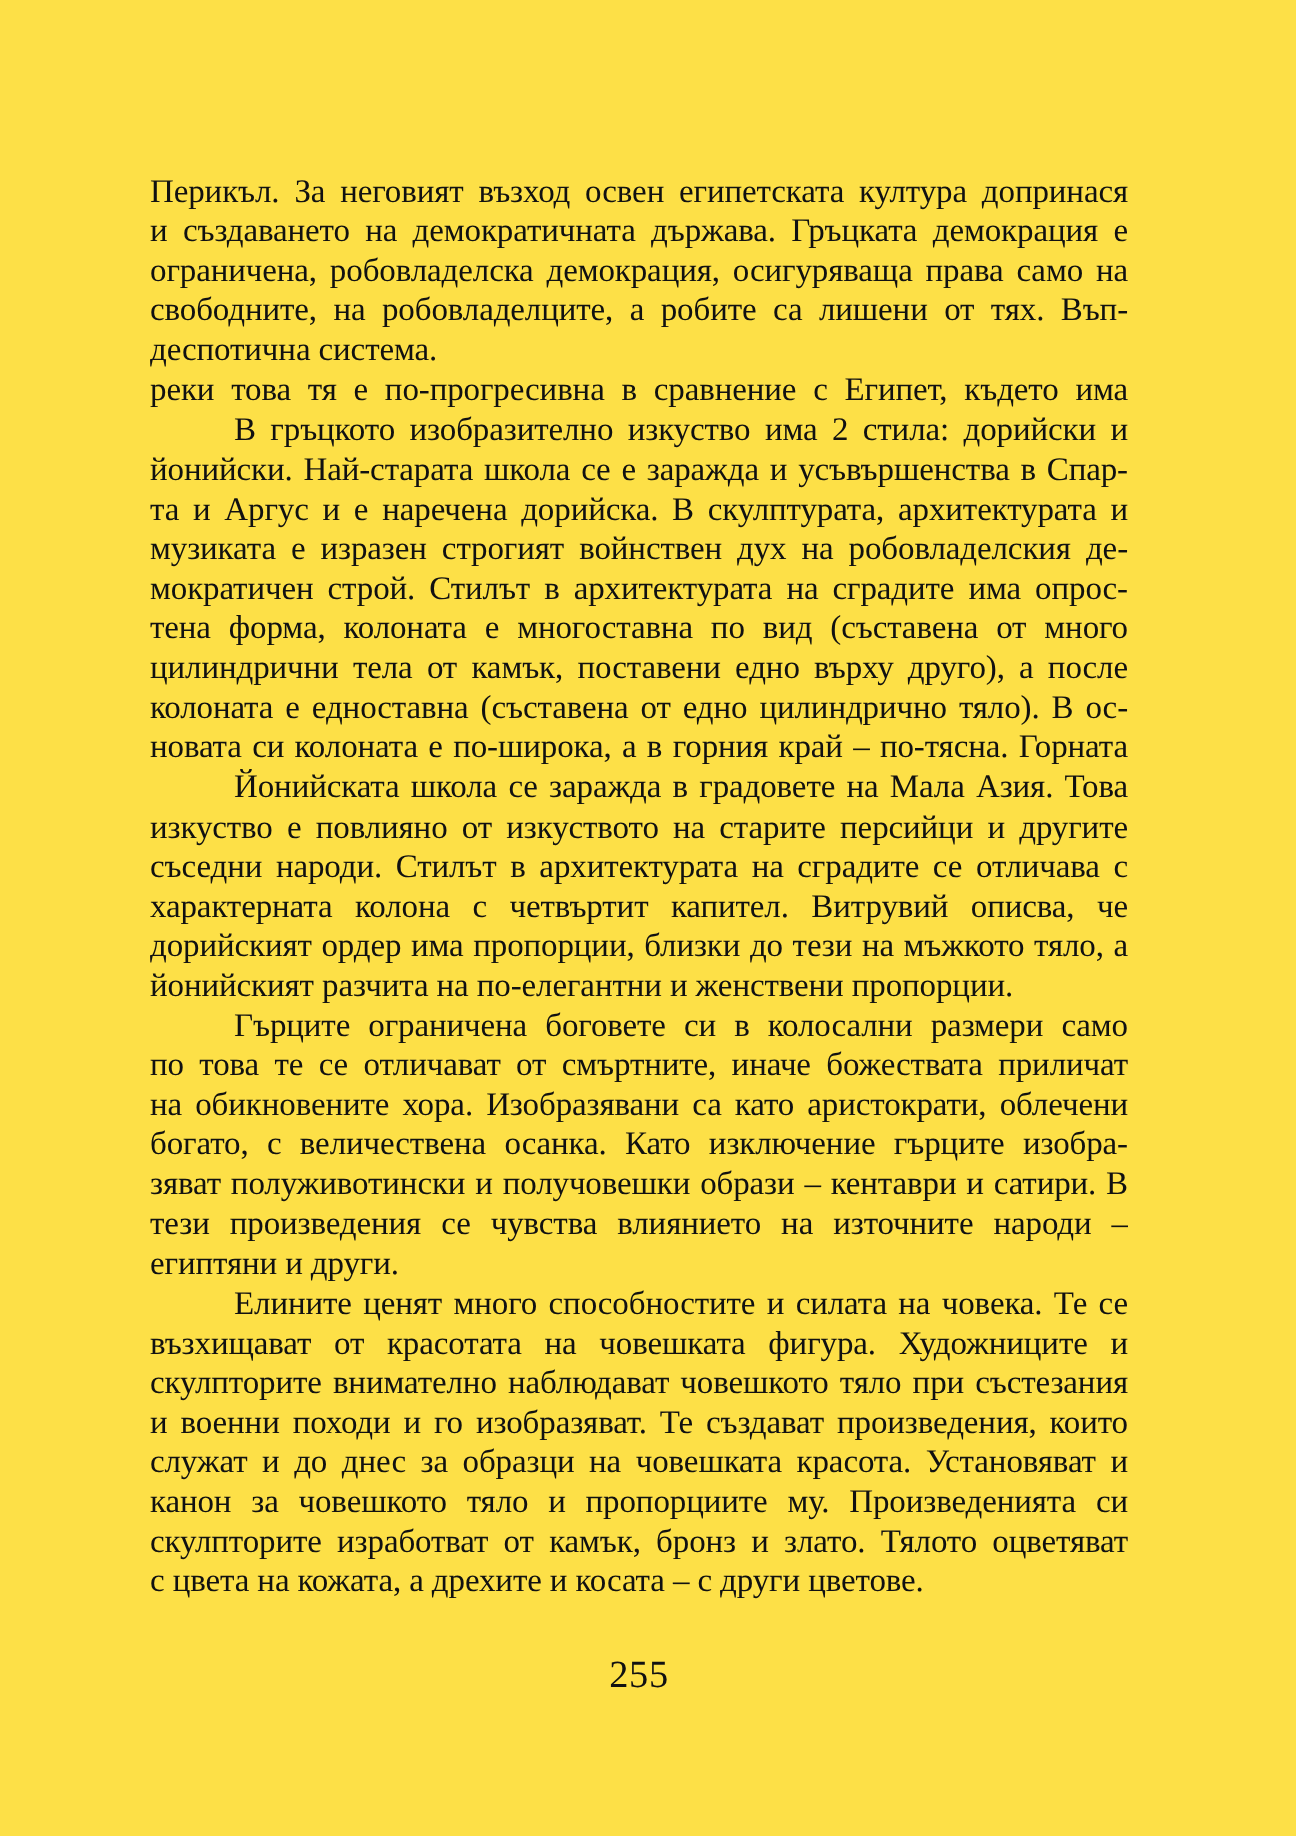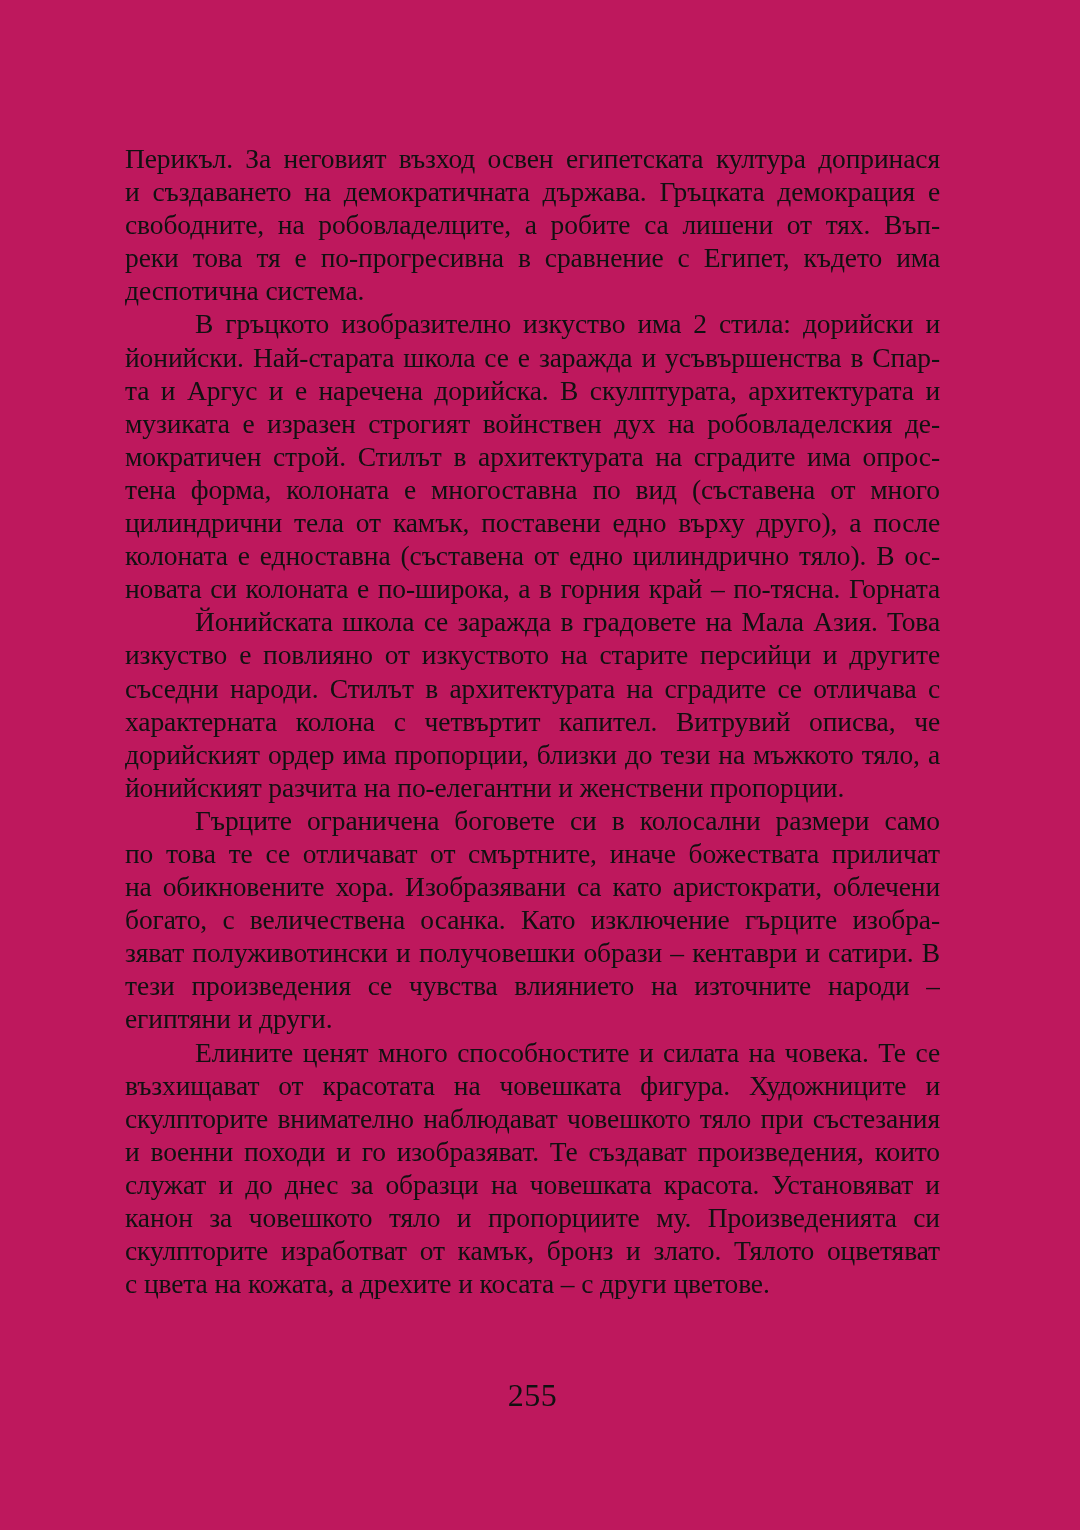--- a/index.html
+++ b/index.html
@@ -13,21 +13,21 @@
     position: relative;
     font-family: "Liberation Serif", "DejaVu Serif", serif;
     color: #111111;
     overflow: hidden;
   }
   .sheet {
     position: absolute;
     left: 0; top: 0;
     width: 1080px;
     height: 1530px;
-    background: #be185d;
+    background: #fde047;
   }
   .textblock {
     position: absolute;
     left: 125px;
     top: 142px;
     width: 815px;
     font-size: 27.5px;
     line-height: 33.1px;
     letter-spacing: -0.1px;
   }
@@ -57,23 +57,24 @@
   }
 </style>
 </head>
 <body>
 
 <div class="sheet">
   <div class="textblock">
       <div class="para">
         <div class="line">Перикъл. За неговият възход освен египетската култура допринася</div>
         <div class="line">и създаването на демократичната държава. Гръцката демокрация е</div>
+        <div class="line">ограничена, робовладелска демокрация, осигуряваща права само на</div>
         <div class="line">свободните, на робовладелците, а робите са лишени от тях. Въп-</div>
+        <div class="line last">деспотична система.</div>
         <div class="line">реки това тя е по-прогресивна в сравнение с Египет, където има</div>
-        <div class="line last">деспотична система.</div>
       </div>
       <div class="para indent">
         <div class="line">В гръцкото изобразително изкуство има 2 стила: дорийски и</div>
         <div class="line">йонийски. Най-старата школа се е заражда и усъвършенства в Спар-</div>
         <div class="line">та и Аргус и е наречена дорийска. В скулптурата, архитектурата и</div>
         <div class="line">музиката е изразен строгият войнствен дух на робовладелския де-</div>
         <div class="line">мократичен строй. Стилът в архитектурата на сградите има опрос-</div>
         <div class="line">тена форма, колоната е многоставна по вид (съставена от много</div>
         <div class="line">цилиндрични тела от камък, поставени едно върху друго), а после</div>
         <div class="line">колоната е едноставна (съставена от едно цилиндрично тяло). В ос-</div>

